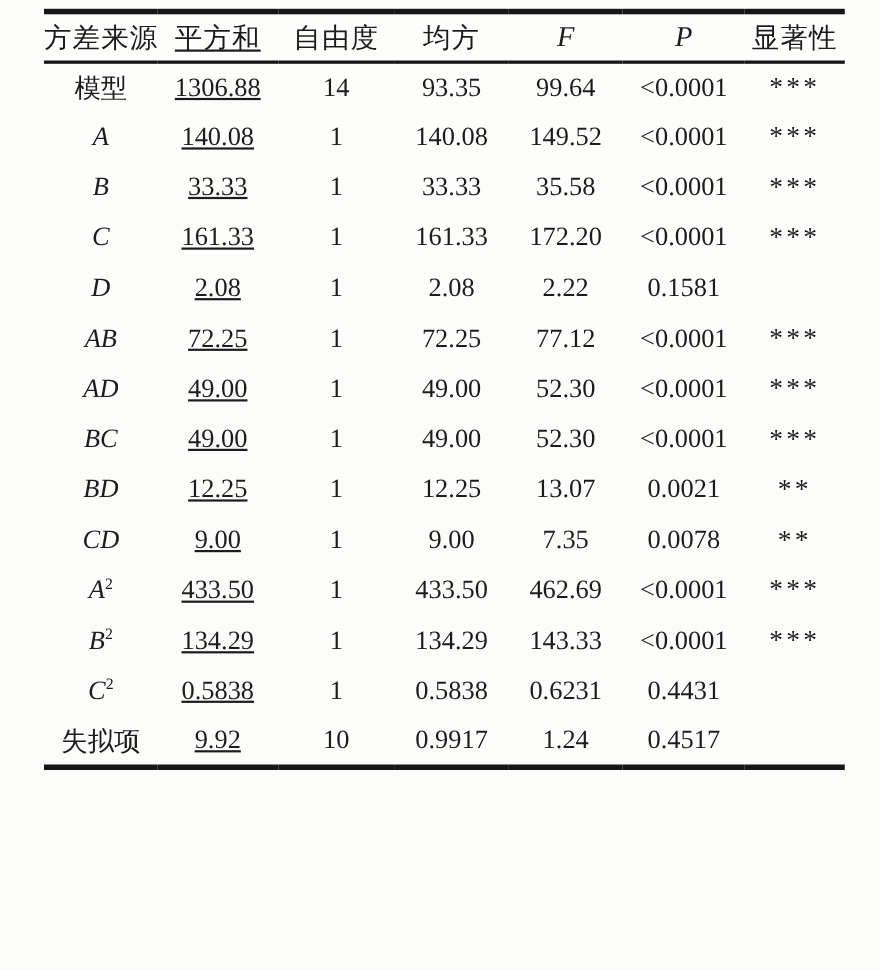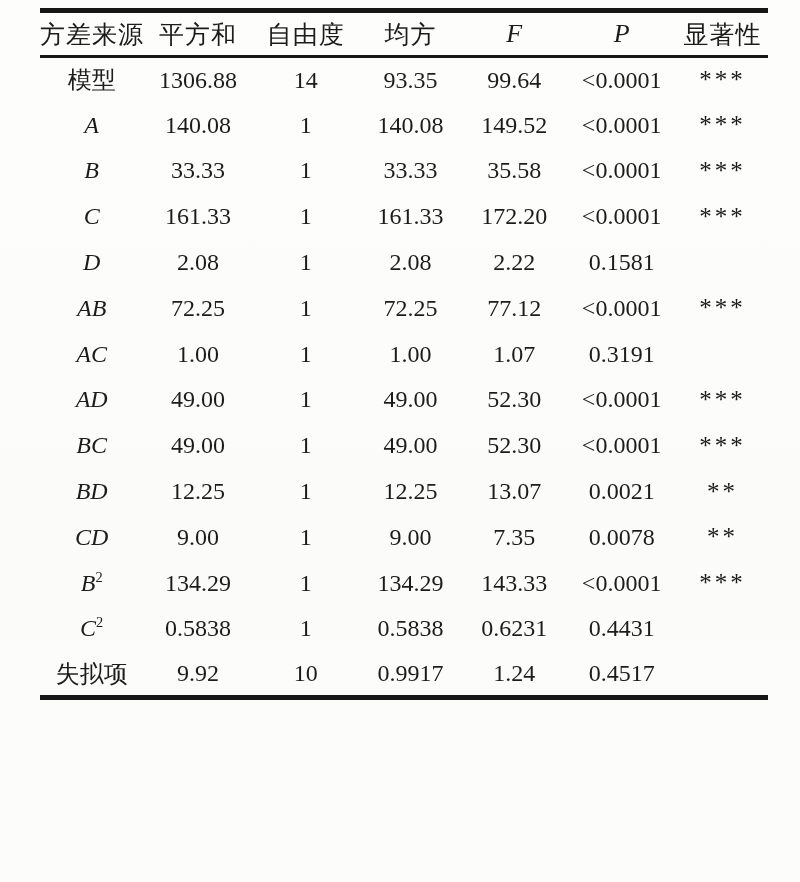--- a/index.html
+++ b/index.html
@@ -45,21 +45,21 @@
     white-space: nowrap;
     color: #1c1c1c;
   }
   table.anova th { font-size: 25px; letter-spacing: 1px; }
   table.anova th.it { font-style: italic; font-size: 26px; letter-spacing: 0; font-family: "Liberation Serif", serif; }
   table.anova td .it { font-style: italic; }
   table.anova td[data-name="cell-sig"] { letter-spacing: 3px; font-size: 25px; }
   sup { font-size: 60%; vertical-align: super; line-height: 0; }
   
   th:nth-child(1), td:nth-child(1) { width: 14.2%; }
-  th:nth-child(2), td:nth-child(2) { width: 15.0%; }
+  th:nth-child(2), td:nth-child(2) { width: 15.0%; text-decoration: underline; }
   th:nth-child(3), td:nth-child(3) { width: 14.6%; }
   th:nth-child(4), td:nth-child(4) { width: 14.2%; }
   th:nth-child(5), td:nth-child(5) { width: 14.3%; }
   th:nth-child(6), td:nth-child(6) { width: 15.2%; }
   th:nth-child(7), td:nth-child(7) { width: 12.5%; }
 </style>
 </head>
 <body>
 
 <div class="page" data-name="scanned-paper-page">
@@ -124,29 +124,20 @@
         <tr data-name="table-row">
           <td data-name="cell-source"><span data-name="source-label" class="it">AB</span></td>
           <td data-name="cell-ss">72.25</td>
           <td data-name="cell-df">1</td>
           <td data-name="cell-ms">72.25</td>
           <td data-name="cell-f">77.12</td>
           <td data-name="cell-p">&lt;0.0001</td>
           <td data-name="cell-sig">***</td>
         </tr>
         <tr data-name="table-row">
-          <td data-name="cell-source"><span data-name="source-label" class="it">AC</span></td>
-          <td data-name="cell-ss">1.00</td>
-          <td data-name="cell-df">1</td>
-          <td data-name="cell-ms">1.00</td>
-          <td data-name="cell-f">1.07</td>
-          <td data-name="cell-p">0.3191</td>
-          <td data-name="cell-sig"></td>
-        </tr>
-        <tr data-name="table-row">
           <td data-name="cell-source"><span data-name="source-label" class="it">AD</span></td>
           <td data-name="cell-ss">49.00</td>
           <td data-name="cell-df">1</td>
           <td data-name="cell-ms">49.00</td>
           <td data-name="cell-f">52.30</td>
           <td data-name="cell-p">&lt;0.0001</td>
           <td data-name="cell-sig">***</td>
         </tr>
         <tr data-name="table-row">
           <td data-name="cell-source"><span data-name="source-label" class="it">BC</span></td>
@@ -167,20 +158,29 @@
           <td data-name="cell-sig">**</td>
         </tr>
         <tr data-name="table-row">
           <td data-name="cell-source"><span data-name="source-label" class="it">CD</span></td>
           <td data-name="cell-ss">9.00</td>
           <td data-name="cell-df">1</td>
           <td data-name="cell-ms">9.00</td>
           <td data-name="cell-f">7.35</td>
           <td data-name="cell-p">0.0078</td>
           <td data-name="cell-sig">**</td>
+        </tr>
+        <tr data-name="table-row">
+          <td data-name="cell-source"><span data-name="source-label" class="it">A</span><sup data-name="source-superscript">2</sup></td>
+          <td data-name="cell-ss">433.50</td>
+          <td data-name="cell-df">1</td>
+          <td data-name="cell-ms">433.50</td>
+          <td data-name="cell-f">462.69</td>
+          <td data-name="cell-p">&lt;0.0001</td>
+          <td data-name="cell-sig">***</td>
         </tr>
         <tr data-name="table-row">
           <td data-name="cell-source"><span data-name="source-label" class="it">B</span><sup data-name="source-superscript">2</sup></td>
           <td data-name="cell-ss">134.29</td>
           <td data-name="cell-df">1</td>
           <td data-name="cell-ms">134.29</td>
           <td data-name="cell-f">143.33</td>
           <td data-name="cell-p">&lt;0.0001</td>
           <td data-name="cell-sig">***</td>
         </tr>

